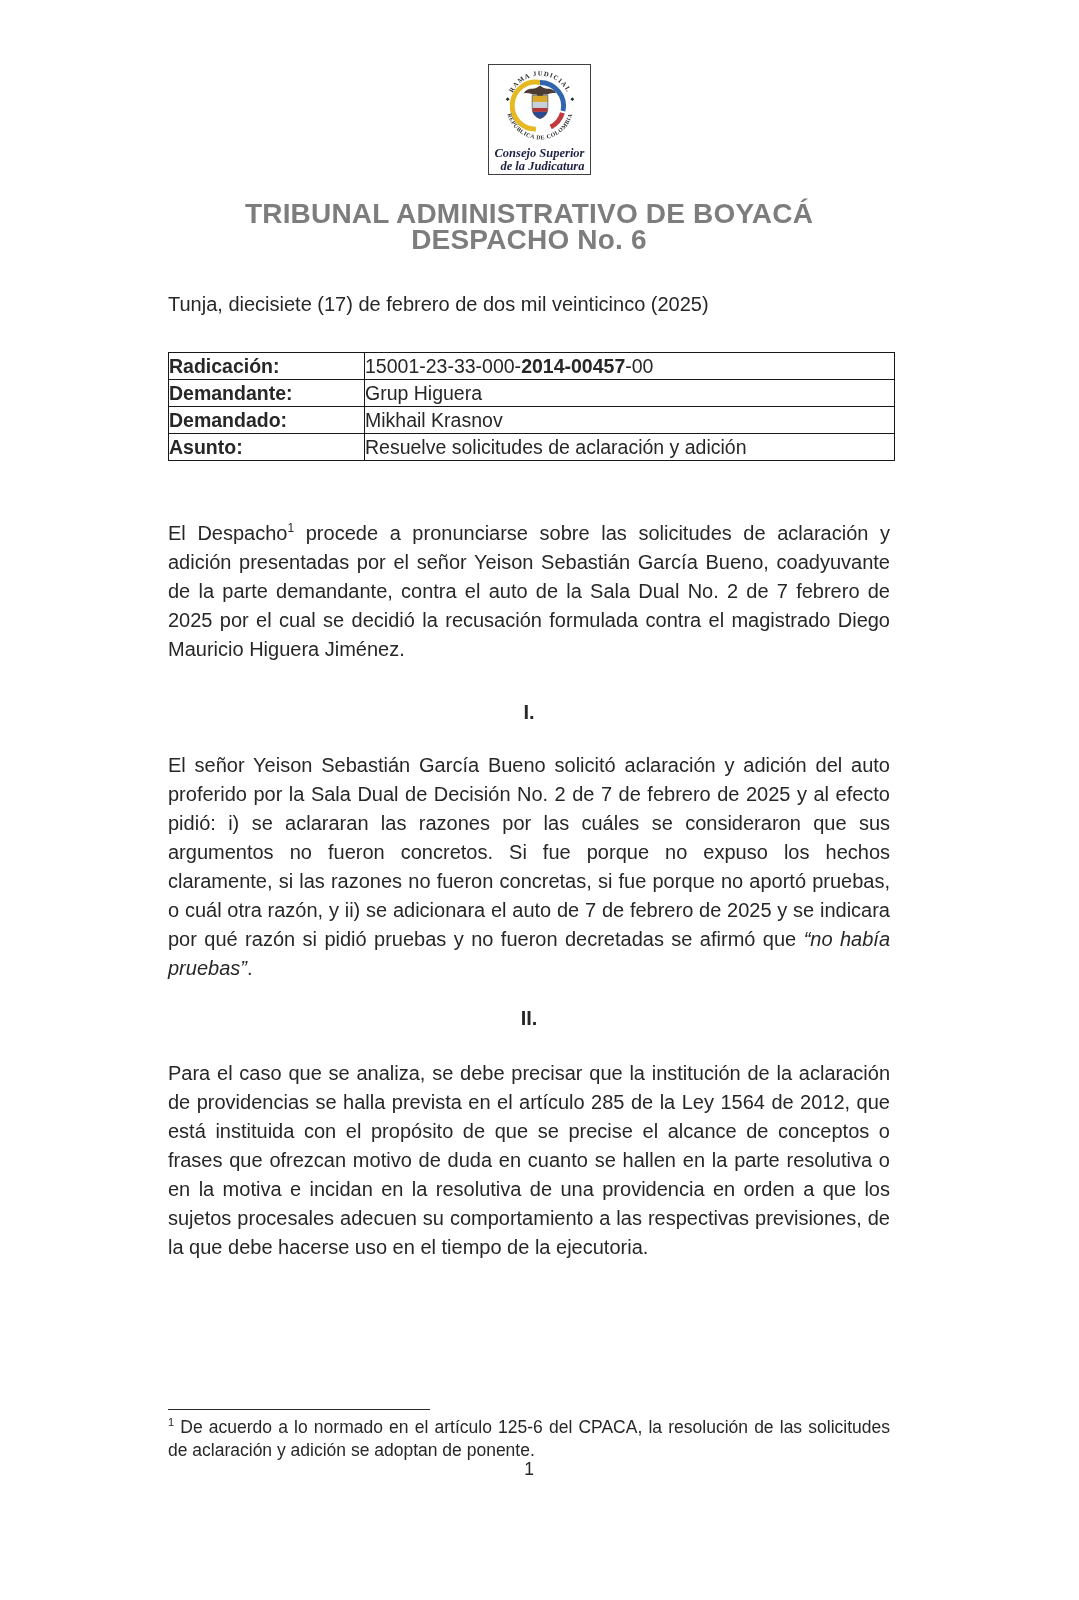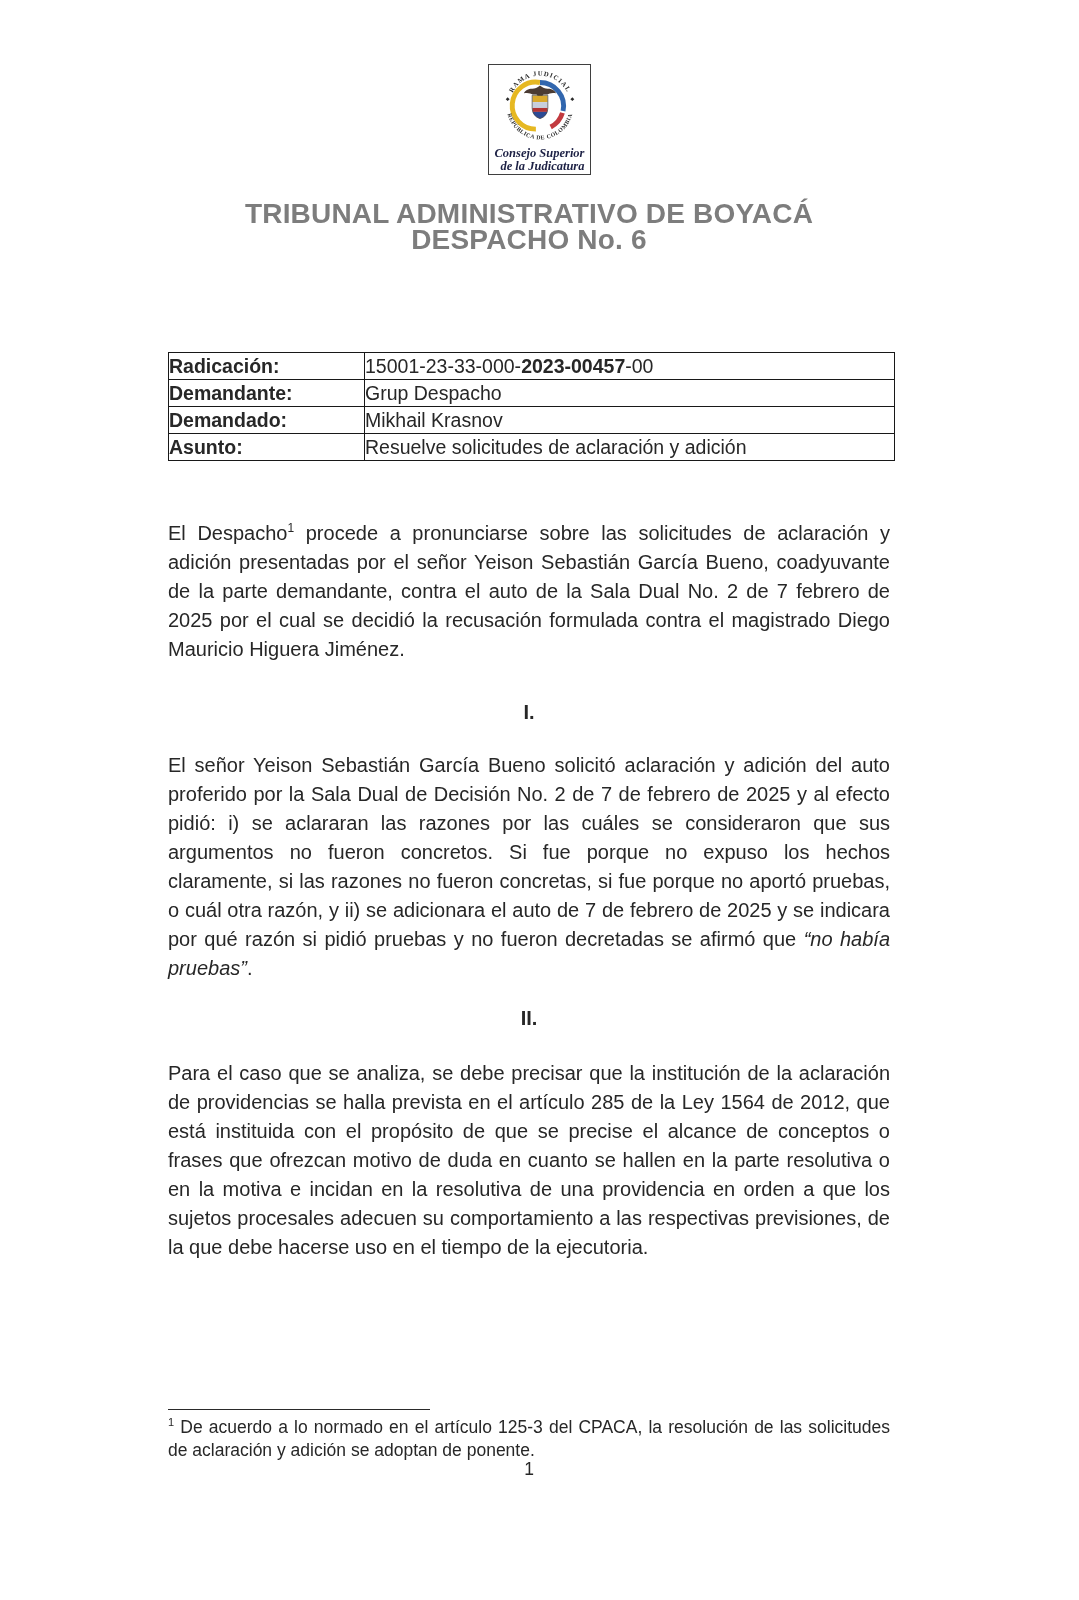--- a/index.html
+++ b/index.html
@@ -109,30 +109,31 @@
       <div>Consejo Superior</div>
       <div>de la Judicatura</div>
     </div>
   </div>
 
   <div class="doc-header">
     <div>TRIBUNAL ADMINISTRATIVO DE BOYACÁ</div>
     <div>DESPACHO No. 6</div>
   </div>
 
+  <p class="dateline">Tunja, diecisiete (17) de febrero de dos mil veinticinco (2025)</p>
 
   <table class="case-table">
     <tbody>
         <tr>
       <td class="lbl">Radicación:</td>
-      <td><span>15001-23-33-000-</span><b>2023-00457</b><span>-00</span></td>
+      <td><span>15001-23-33-000-</span><b>2014-00457</b><span>-00</span></td>
     </tr>
     <tr>
       <td class="lbl">Demandante:</td>
-      <td>Grup Despacho</td>
+      <td>Grup Higuera</td>
     </tr>
     <tr>
       <td class="lbl">Demandado:</td>
       <td>Mikhail Krasnov</td>
     </tr>
     <tr>
       <td class="lbl">Asunto:</td>
       <td>Resuelve solicitudes de aclaración y adición</td>
     </tr>
   </tbody>
@@ -143,17 +144,17 @@
   <div class="section-heading" style="top:701px">I.</div>
 
   <p class="para" style="top:751px"><span>El señor Yeison Sebastián García Bueno solicitó aclaración y adición del auto proferido por la Sala Dual de Decisión No. 2 de 7 de febrero de 2025 y al efecto pidió: i) se aclararan las razones por las cuáles se consideraron que sus argumentos no fueron concretos. Si fue porque no expuso los hechos claramente, si las razones no fueron concretas, si fue porque no aportó pruebas, o cuál otra razón, y ii) se adicionara el auto de 7 de febrero de 2025 y se indicara por qué razón si pidió pruebas y no fueron decretadas se afirmó que </span><i>“no había pruebas”</i><span>.</span></p>
 
   <div class="section-heading" style="top:1007px">II.</div>
 
   <p class="para" style="top:1059px">Para el caso que se analiza, se debe precisar que la institución de la aclaración de providencias se halla prevista en el artículo 285 de la Ley 1564 de 2012, que está instituida con el propósito de que se precise el alcance de conceptos o frases que ofrezcan motivo de duda en cuanto se hallen en la parte resolutiva o en la motiva e incidan en la resolutiva de una providencia en orden a que los sujetos procesales adecuen su comportamiento a las respectivas previsiones, de la que debe hacerse uso en el tiempo de la ejecutoria.</p>
 
 
   <div class="footnote-rule"></div>
-  <p class="footnote"><sup>1</sup> <span>De acuerdo a lo normado en el artículo 125-3 del CPACA, la resolución de las solicitudes de aclaración y adición se adoptan de ponente.</span></p>
+  <p class="footnote"><sup>1</sup> <span>De acuerdo a lo normado en el artículo 125-6 del CPACA, la resolución de las solicitudes de aclaración y adición se adoptan de ponente.</span></p>
 
   <div class="page-number">1</div>
 
 </div>
 
 </body></html>

